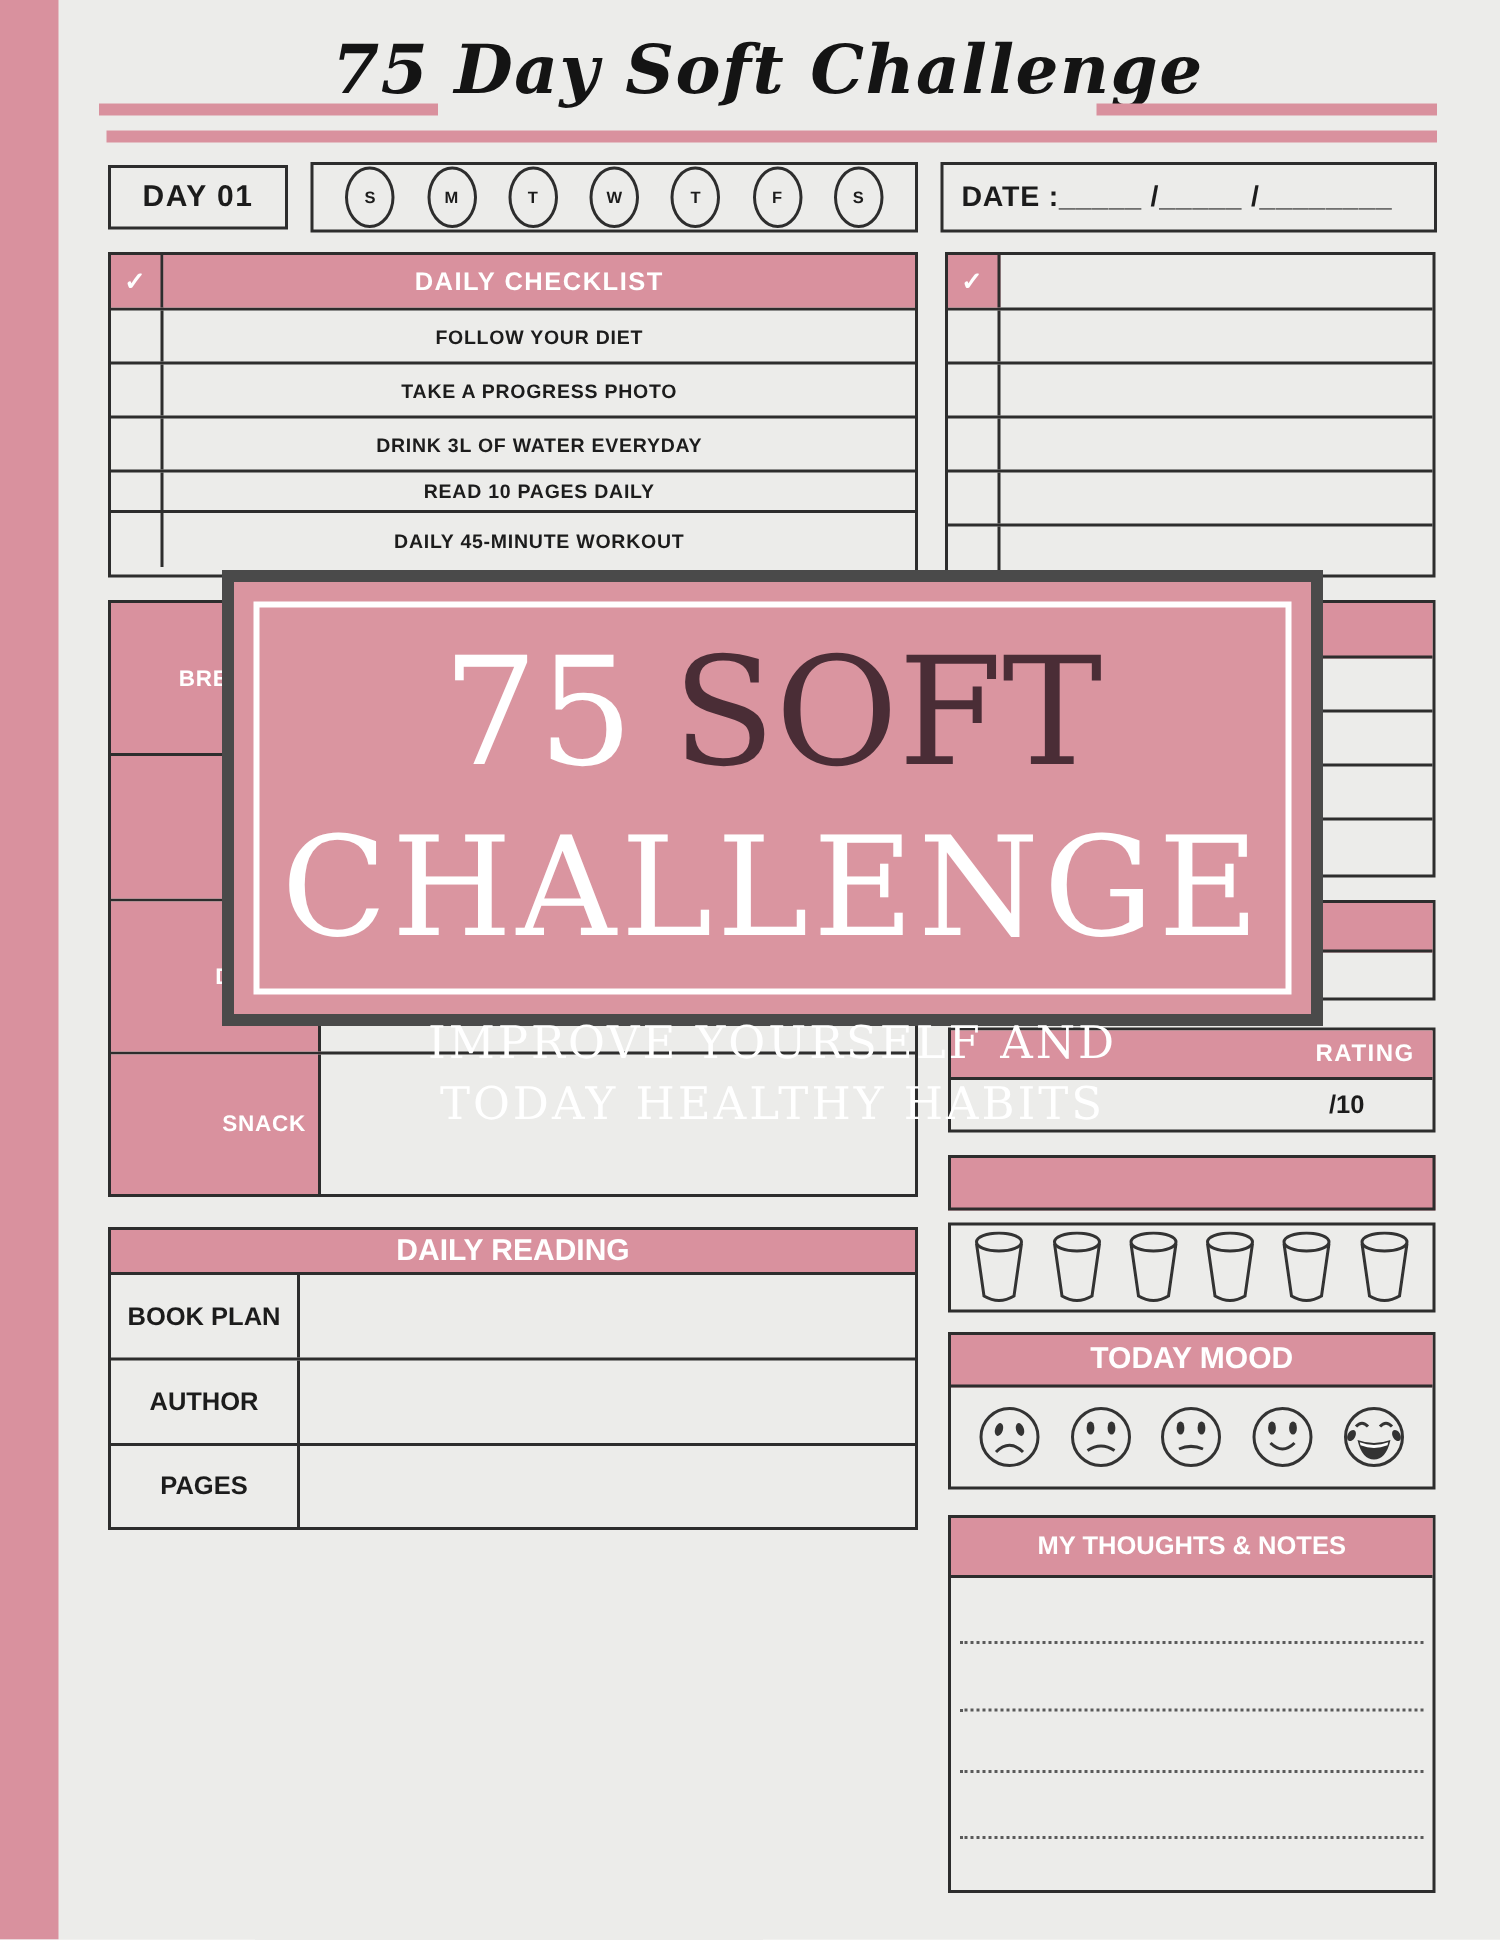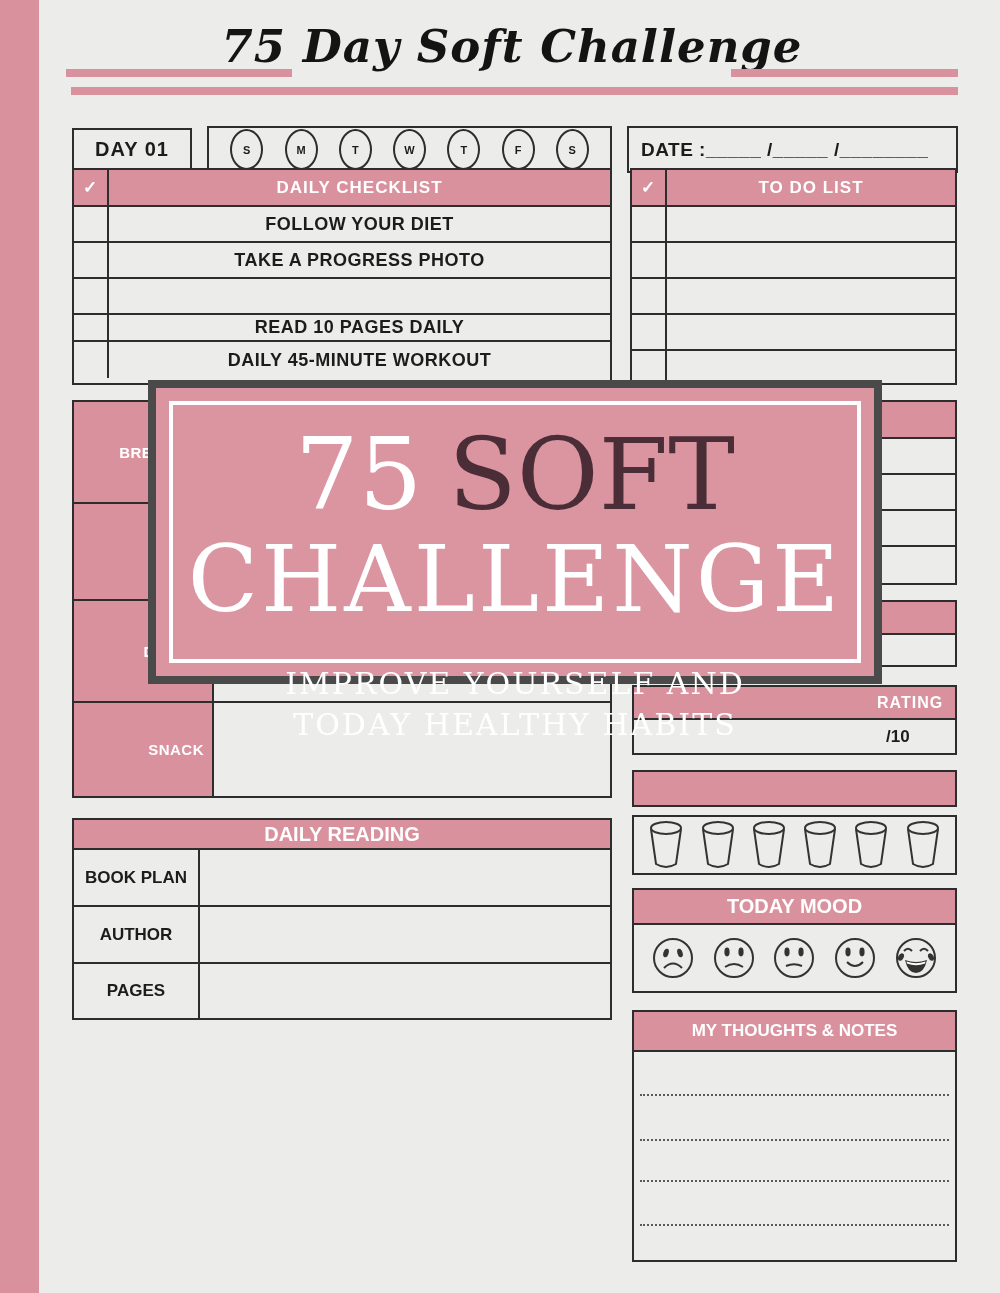--- a/index.html
+++ b/index.html
@@ -16,28 +16,28 @@
   .page{
     position:relative;width:1000px;height:1293px;background:var(--bg);
     font-family:"Liberation Sans", sans-serif;color:#1c1c1c;overflow:hidden;
   }
   .abs{position:absolute;box-sizing:border-box;}
   .bar{background:var(--pink);}
   .script-title{
     font-family:"DejaVu Serif", serif;font-style:italic;font-weight:bold;
     font-size:45px;text-align:center;color:#141414;letter-spacing:1px;
   }
-  .outline-box{border:2px solid var(--line);margin-top:18px;}
+  .outline-box{border:2px solid var(--line);}
   .tbl{border:2px solid var(--line);background:var(--bg);}
   .trow{display:flex;border-bottom:2px solid var(--line);box-sizing:border-box;}
   .trow:last-child{border-bottom:none;}
   .ccol{width:35px;flex:none;border-right:2px solid var(--line);display:flex;align-items:center;justify-content:center;box-sizing:border-box;}
   .cmain{flex:1;display:flex;align-items:center;justify-content:center;box-sizing:border-box;}
   .hdr-pink{background:var(--pink);color:#fff;font-weight:bold;letter-spacing:1px;}
-  .item-text{font-weight:bold;font-size:18px;letter-spacing:.5px;}
+  .item-text{font-weight:bold;font-size:13px;letter-spacing:.5px;}
   .hdr-text{font-size:17px;}
   .check{font-size:17px;}
   .oval{
     width:33px;height:41px;border:2px solid var(--line);border-radius:50%;
     display:flex;align-items:center;justify-content:center;
     font-size:11px;font-weight:bold;box-sizing:border-box;background:var(--bg);
   }
   .dotline{position:absolute;border-top:2px dotted var(--dot);}
   .meal-label{
     background:var(--pink);color:#fff;font-weight:bold;font-size:15px;letter-spacing:.5px;
@@ -49,21 +49,21 @@
     border:8px solid var(--card-border);background:var(--card-pink);
   }
   .card-frame{position:absolute;inset:13px;border:4px solid #ffffff;}
   .card-content{
     position:absolute;inset:17px;display:flex;flex-direction:column;align-items:center;
     text-align:center;font-family:"DejaVu Serif", serif;color:#ffffff;
   }
   .card-line1{margin-top:22px;font-size:100px;line-height:.95;white-space:nowrap;}
   .card-line1 .num{color:#ffffff;margin-right:26px;}
   .card-line1 .word{color:var(--soft);}
-  .card-line2{margin-top:12px;font-size:92px;line-height:1;letter-spacing:3px;white-space:nowrap;}
+  .card-line2{margin-top:24px;font-size:92px;line-height:1;letter-spacing:3px;white-space:nowrap;}
   .card-sub{margin-top:38px;font-size:30px;line-height:1.35;letter-spacing:2px;}
   .reading-label{width:126px;flex:none;border-right:2px solid var(--line);display:flex;align-items:center;justify-content:center;font-weight:bold;font-size:17px;box-sizing:border-box;}
   svg{display:block;}
 </style>
 </head>
 <body>
 
 <div class="page">
 
   <div class="abs bar" style="left:0;top:0;width:39px;height:1293px"></div>
@@ -95,35 +95,35 @@
     <div class="trow" style="height:36px">
       <div class="ccol"></div>
       <div class="cmain item-text">FOLLOW YOUR DIET</div>
     </div>
     <div class="trow" style="height:36px">
       <div class="ccol"></div>
       <div class="cmain item-text">TAKE A PROGRESS PHOTO</div>
     </div>
     <div class="trow" style="height:36px">
       <div class="ccol"></div>
+      <div class="cmain item-text">DRINK 3L OF WATER EVERYDAY</div>
     </div>
     <div class="trow" style="height:27px">
       <div class="ccol"></div>
       <div class="cmain item-text">READ 10 PAGES DAILY</div>
     </div>
     <div class="trow" style="height:36px">
       <div class="ccol"></div>
       <div class="cmain item-text">DAILY 45-MINUTE WORKOUT</div>
     </div>
   </div>
 
   <div class="abs tbl" style="left:630px;top:168px;width:327px;height:217px">
     <div class="trow" style="height:37px">
       <div class="ccol hdr-pink check">✓</div>
-      <div class="cmain hdr-pink hdr-text">TO DO LIST</div>
     </div>
     <div class="trow" style="height:36px">
         <div class="ccol"></div>
         <div class="cmain"></div>
       </div>
     <div class="trow" style="height:36px">
         <div class="ccol"></div>
         <div class="cmain"></div>
       </div>
     <div class="trow" style="height:36px">

